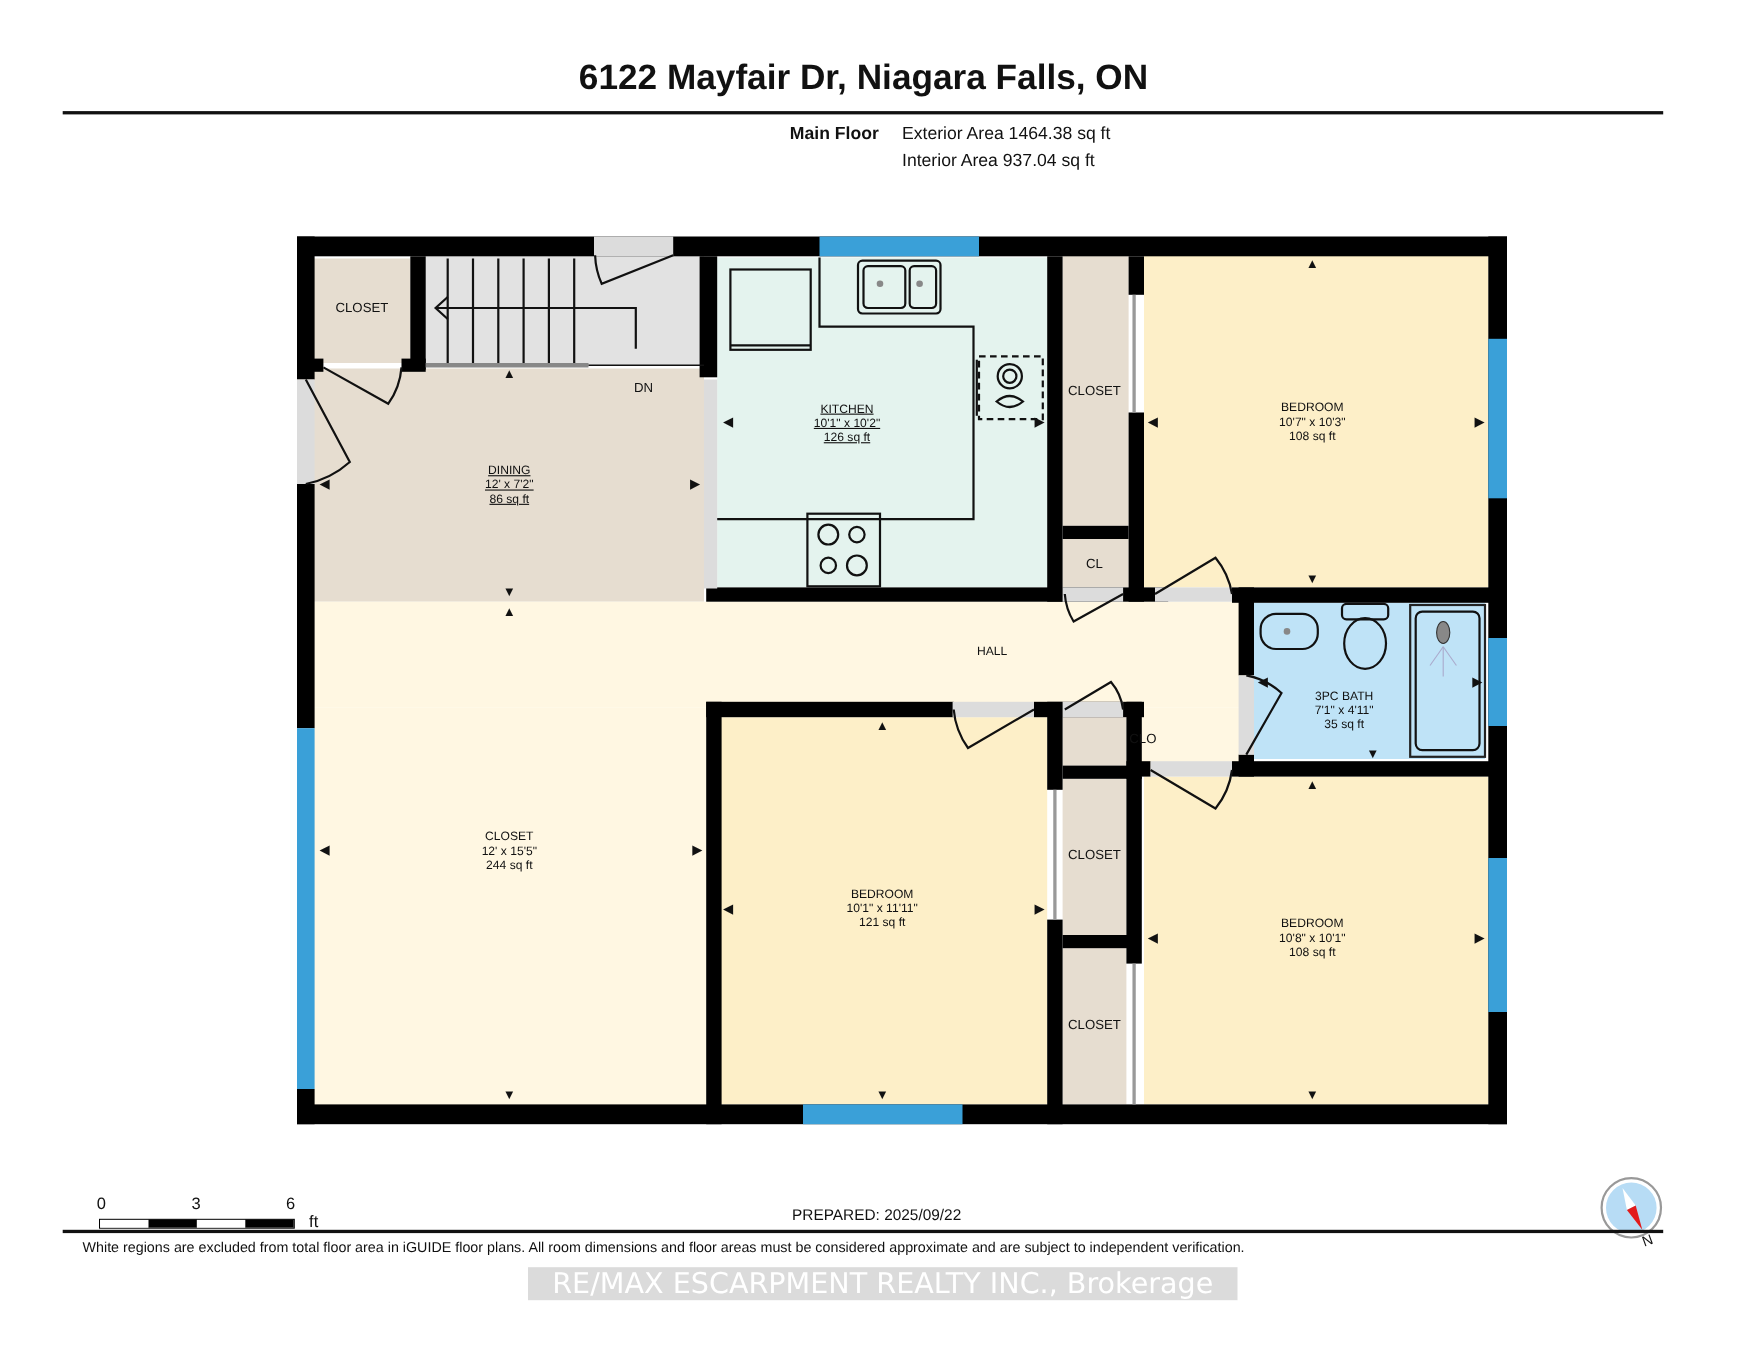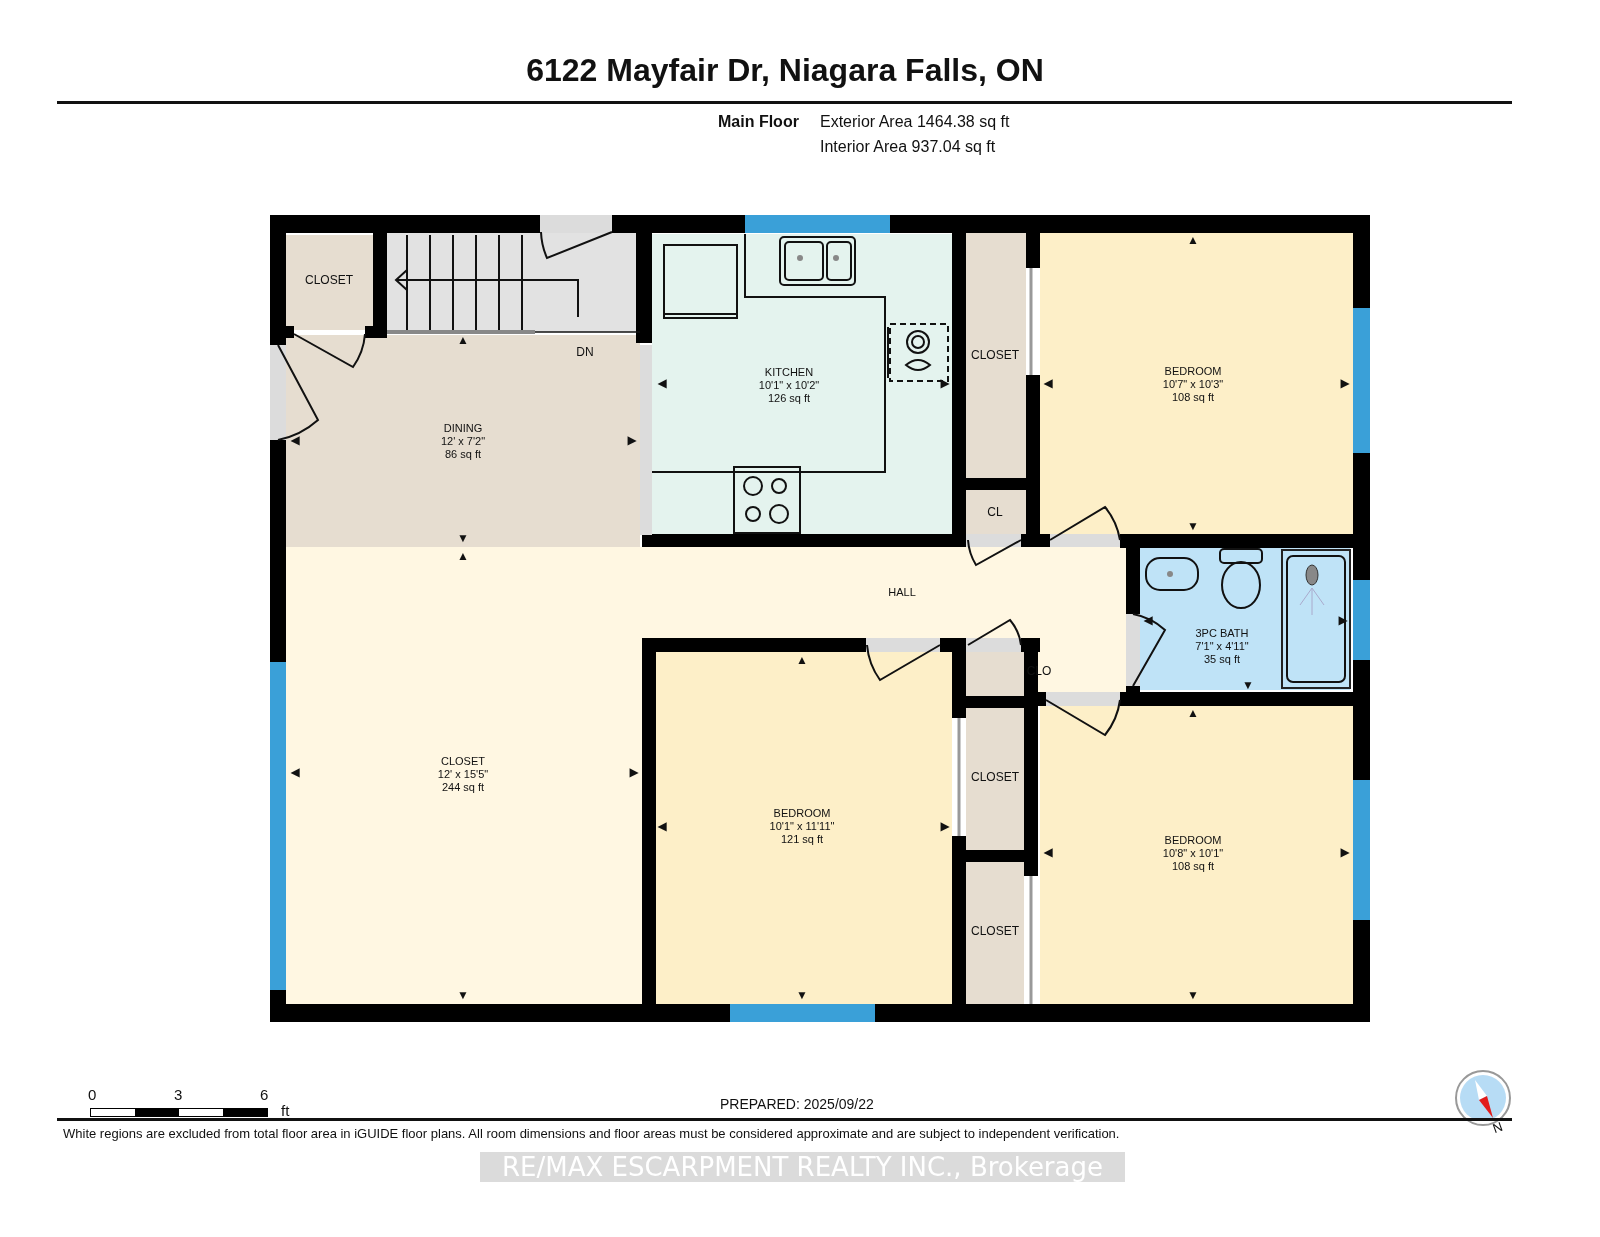--- a/index.html
+++ b/index.html
@@ -10,21 +10,21 @@
   .area-label { font-size:16px; font-weight:bold; }
   .area-text { font-size:16px; }
   .room { position:absolute; }
   .wall { position:absolute; background:#000; }
   .win { position:absolute; background:#3aa0d8; }
   .rlabel { position:absolute; text-align:center; font-size:11px; line-height:13px; color:#111; transform:translateX(-50%); white-space:nowrap; }
   .small { font-size:12px; }
   .arrow { position:absolute; font-size:12px; line-height:12px; color:#111; transform:translate(-50%,-50%); }
   .gap { position:absolute; background:#dcdcdc; }
   svg.overlay { position:absolute; left:0; top:0; }
-  .footer-note { left:63px; top:1126px; font-size:13px; }
+  .footer-note { left:75px; top:1126px; font-size:13px; }
   .prepared { left:720px; top:1096px; font-size:14px; }
   .watermark { left:480px; top:1152px; width:645px; height:30px; background:rgba(190,190,190,0.55); color:#fff; font-size:26px; line-height:30px; text-align:center; font-family:"DejaVu Sans", sans-serif; }
   .scale-num { font-size:15px; position:absolute; }
 </style>
 </head>
 <body>
 
 <div class="abs title">6122 Mayfair Dr, Niagara Falls, ON</div>
 <div class="abs rule" style="left:57px;top:101px;width:1455px;"></div>
 <div class="abs area-label" style="left:718px;top:113px;">Main Floor</div>
@@ -163,26 +163,26 @@
     <ellipse cx="1312" cy="575" rx="6" ry="10" fill="#888" stroke="#333"></ellipse>
     <g stroke="#aac" stroke-width="1">
         <line x1="1312" y1="588" x2="1312" y2="615"></line>
         <line x1="1312" y1="588" x2="1300" y2="605"></line>
         <line x1="1312" y1="588" x2="1324" y2="605"></line>
       </g>
   </svg>
 
   <div class="rlabel small" style="left:329px;top:274px;">CLOSET</div>
   <div class="rlabel small" style="left:585px;top:346px;">DN</div>
-  <div class="rlabel" style="left:463px;top:422px;">
+  <div class="rlabel" style="left:463px;top:422px;text-decoration:underline;">
     <div>DINING</div>
     <div>12' x 7'2"</div>
     <div>86 sq ft</div>
   </div>
-  <div class="rlabel" style="left:789px;top:366px;">
+  <div class="rlabel" style="left:770px;top:366px;text-decoration:underline;">
     <div>KITCHEN</div>
     <div>10'1" x 10'2"</div>
     <div>126 sq ft</div>
   </div>
   <div class="rlabel small" style="left:995px;top:349px;">CLOSET</div>
   <div class="rlabel small" style="left:995px;top:506px;">CL</div>
   <div class="rlabel" style="left:1193px;top:365px;">
     <div>BEDROOM</div>
     <div>10'7" x 10'3"</div>
     <div>108 sq ft</div>

